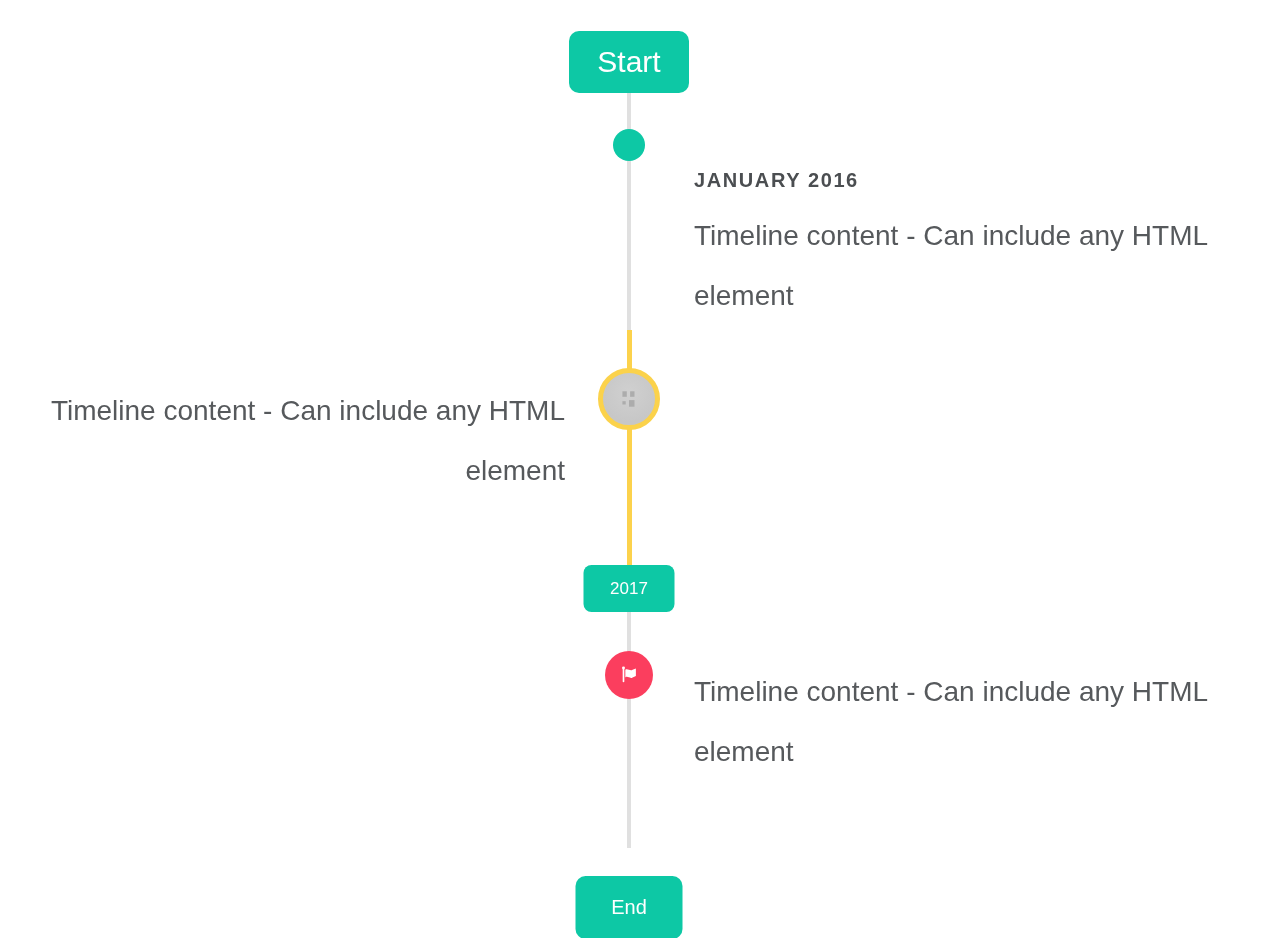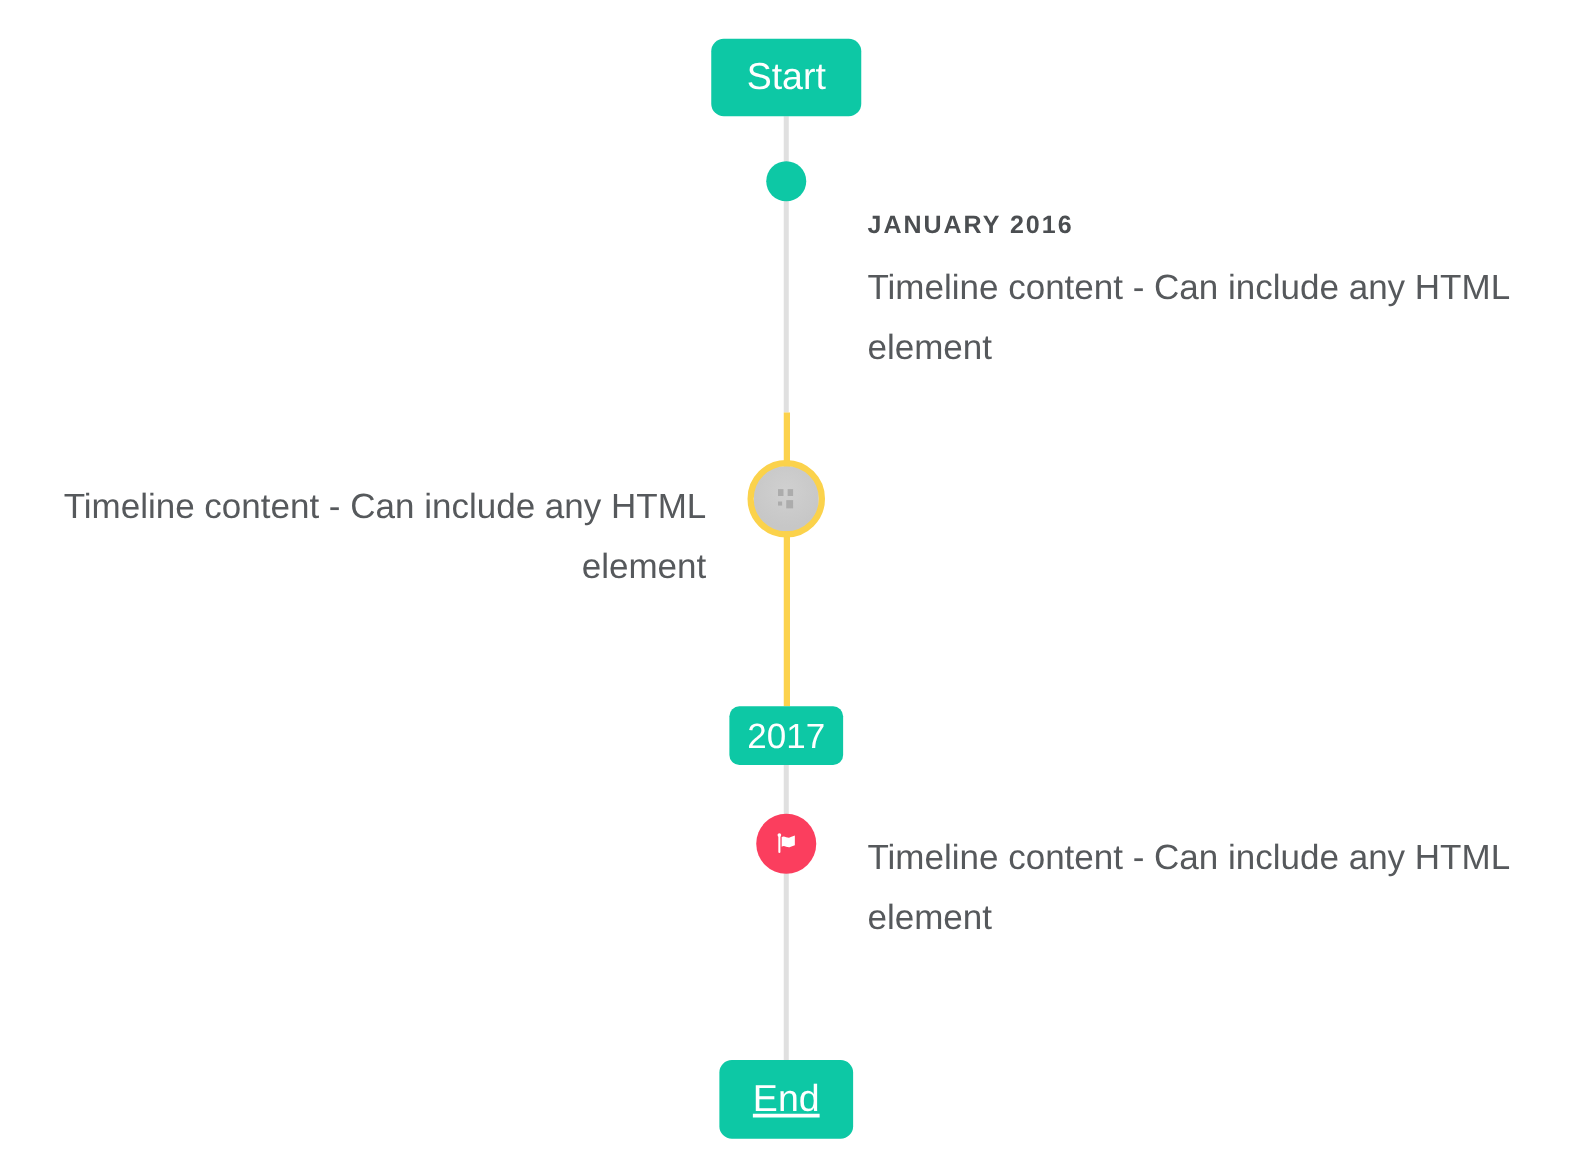--- a/index.html
+++ b/index.html
@@ -17,22 +17,22 @@
   .seg-3 { top: 612px; height: 236px; }
 
   
   .badge {
     position: absolute; left: 629px; transform: translateX(-50%);
     background: #0dc8a5; color: #ffffff;
     display: flex; align-items: center; justify-content: center;
     border-radius: 10px;
   }
   .badge-start { top: 31px;  width: 120px; height: 62px; font-size: 30px; }
-  .badge-year  { top: 565px; width: 91px;  height: 47px; font-size: 28px; border-radius: 8px; }
-  .badge-end   { top: 848px; width: 107px; height: 63px; font-size: 30px; text-decoration: underline; }
+  .badge-year  { top: 565px; width: 91px;  height: 47px; font-size: 17px; border-radius: 8px; }
+  .badge-end   { top: 876px; width: 107px; height: 63px; font-size: 20px; }
 
   
   .marker { position: absolute; left: 629px; transform: translateX(-50%); border-radius: 50%; }
   .marker-dot {
     top: 129px; width: 32px; height: 32px; background: #0dc8a5;
   }
   .marker-image {
     top: 368px; width: 62px; height: 62px;
     border: 5px solid #fbd24b;
     background: radial-gradient(circle at 50% 38%, #d0d0d0 0%, #c7c7c7 70%);
@@ -49,21 +49,21 @@
   .event-right { left: 694px; text-align: left; }
   .event-left  { right: 703px; text-align: right; }
   .event-jan { top: 131px; margin-top: 36px; }
   .event-feb { top: 368px; }
   .event-mar { top: 649px; }
   .event-title {
     font-size: 20px; font-weight: 700; letter-spacing: 1.6px;
     color: #4b4e51; line-height: 26px;
   }
   .event-content {
-    margin-top: 13px; font-size: 28px; line-height: 48px;
+    margin-top: 13px; font-size: 28px; line-height: 60px;
     color: #56595c; font-weight: 400;
   }
 </style>
 </head>
 <body>
 
 <div class="canvas">
 
   <div class="line-seg line-gray seg-1"></div>
   <div class="line-seg line-yellow seg-2"></div>

